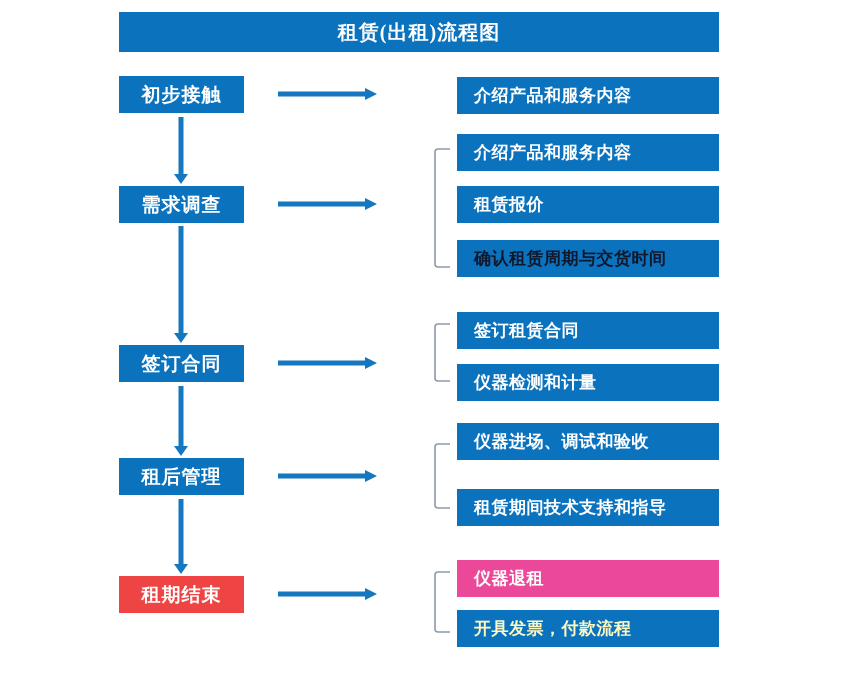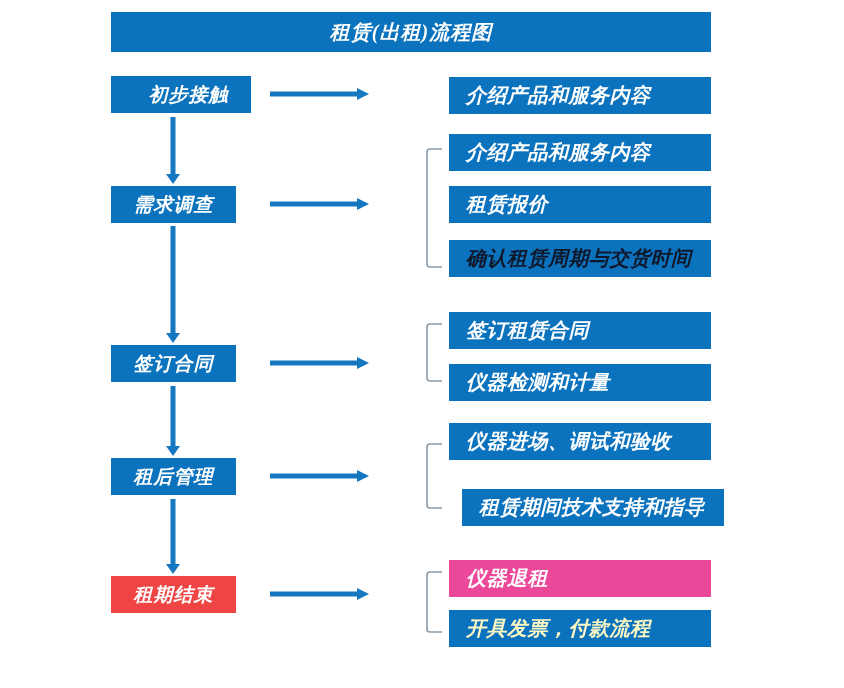--- a/index.html
+++ b/index.html
@@ -9,24 +9,23 @@
   }
   body {
     width: 844px;
     height: 688px;
     font-family: "Liberation Serif", "DejaVu Serif", serif;
     position: relative;
     overflow: hidden;
   }
   #chart-root {
     position: absolute;
-    left: 8px; top: 0;
+    left: 16px; top: 0;
     width: 788px;
     height: 688px;
-    font-style: italic;
   }
 
   
   .title-bar {
     position: absolute;
     left: 103px;
     top: 12px;
     width: 600px;
     height: 40px;
     background: #0b72bd;
@@ -56,21 +55,21 @@
   }
 
   
   .detail-box {
     position: absolute;
     left: 441px;
     width: 262px;
     height: 37px;
     background: #0b72bd;
     color: #ffffff;
-    font-size: 20px;
+    font-size: 17px;
     font-weight: bold;
     display: flex;
     align-items: center;
     justify-content: flex-start;
     padding-left: 17px;
     box-sizing: border-box;
     letter-spacing: 0.5px;
   }
 
   
@@ -117,21 +116,21 @@
           <line x1="10" y1="4" x2="10" y2="65" stroke="#1577bf" stroke-width="5"></line>
           <polygon points="3,64 17,64 10,74" fill="#1577bf"></polygon>
         </svg>
       </div>
       <div class="arrow-v" style="top: 495px; height: 81px;">
         <svg width="20" height="81">
           <line x1="10" y1="4" x2="10" y2="70" stroke="#1577bf" stroke-width="5"></line>
           <polygon points="3,69 17,69 10,79" fill="#1577bf"></polygon>
         </svg>
       </div>
-      <div class="stage-box" style="top: 76px; background: rgb(11, 114, 189); color: rgb(255, 255, 255); padding-left: 15px;">
+      <div class="stage-box" style="top: 76px; background: rgb(11, 114, 189); color: rgb(255, 255, 255);">
         <span>初步接触</span>
       </div>
       <div class="arrow-h" style="top: 84px;">
         <svg width="102" height="20">
           <line x1="2" y1="10" x2="90" y2="10" stroke="#1577bf" stroke-width="5"></line>
           <polygon points="89,4 101,10 89,16" fill="#1577bf"></polygon>
         </svg>
       </div>
       <div class="detail-box" style="top: 77px; background: rgb(11, 114, 189); color: rgb(255, 255, 255);">
         <span>介绍产品和服务内容</span>
@@ -189,21 +188,21 @@
         </svg>
       </div>
       <div class="bracket" style="top: 443px; height: 66px;">
         <svg width="18" height="66">
           <path d="M16,1 L4,1 Q1,1 1,4 L1,62 Q1,65 4,65 L16,65" fill="none" stroke="#8a9aab" stroke-width="1.6"></path>
         </svg>
       </div>
       <div class="detail-box" style="top: 423px; background: rgb(11, 114, 189); color: rgb(255, 255, 255);">
         <span>仪器进场、调试和验收</span>
       </div>
-      <div class="detail-box" style="top: 489px; background: rgb(11, 114, 189); color: rgb(255, 255, 255); margin-left: 13px;">
+      <div class="detail-box" style="top: 489px; background: rgb(11, 114, 189); color: rgb(255, 255, 255);">
         <span>租赁期间技术支持和指导</span>
       </div>
       <div class="stage-box" style="top: 576px; background: #ef4444; color: rgb(255, 255, 255); align-items: center;">
         <span>租期结束</span>
       </div>
       <div class="arrow-h" style="top: 584px;">
         <svg width="102" height="20">
           <line x1="2" y1="10" x2="90" y2="10" stroke="#1577bf" stroke-width="5"></line>
           <polygon points="89,4 101,10 89,16" fill="#1577bf"></polygon>
         </svg>

